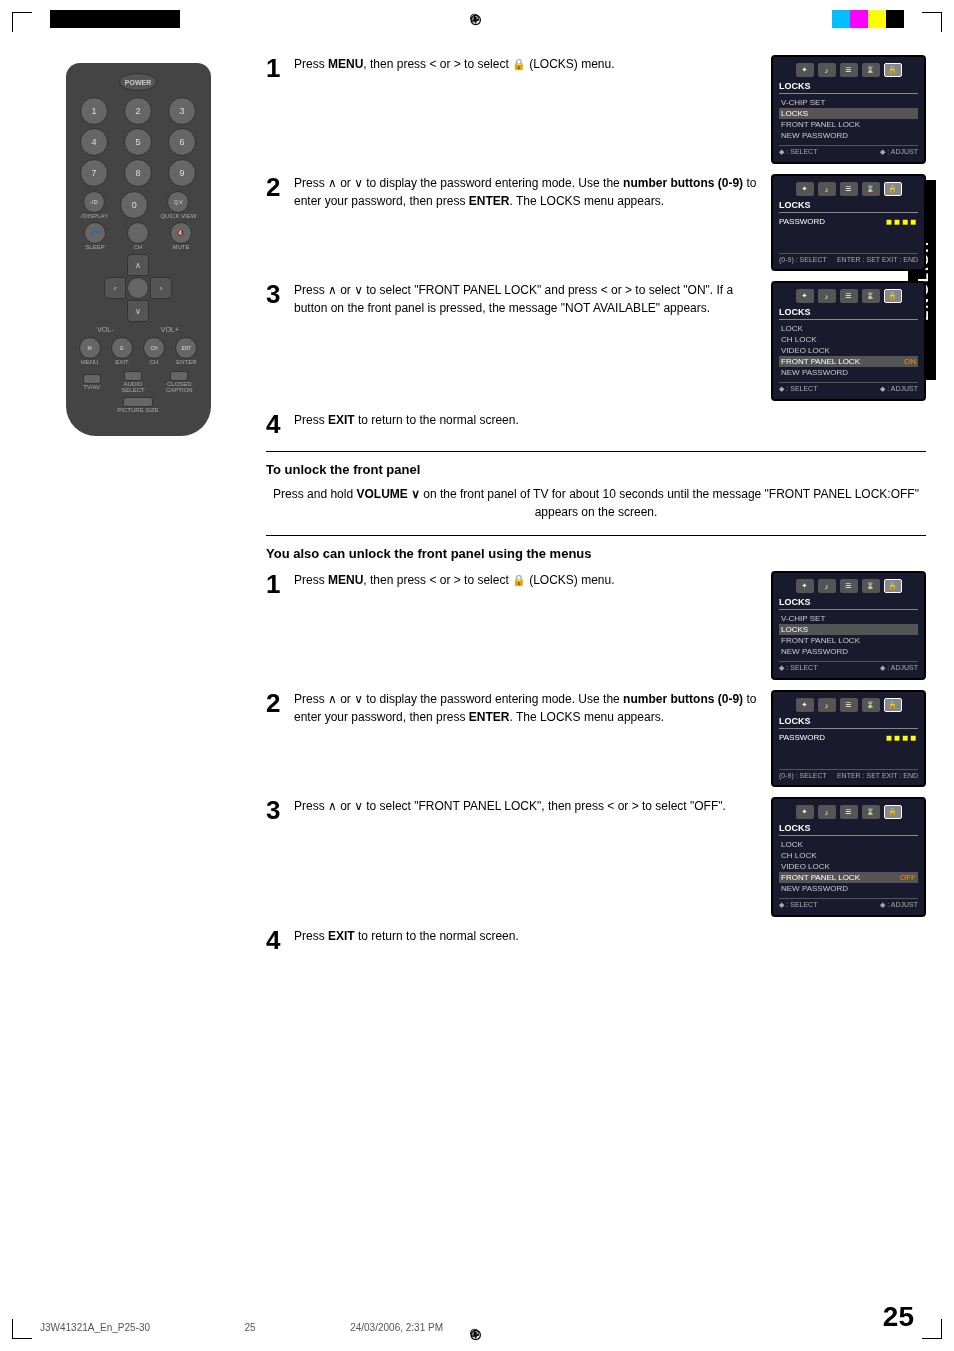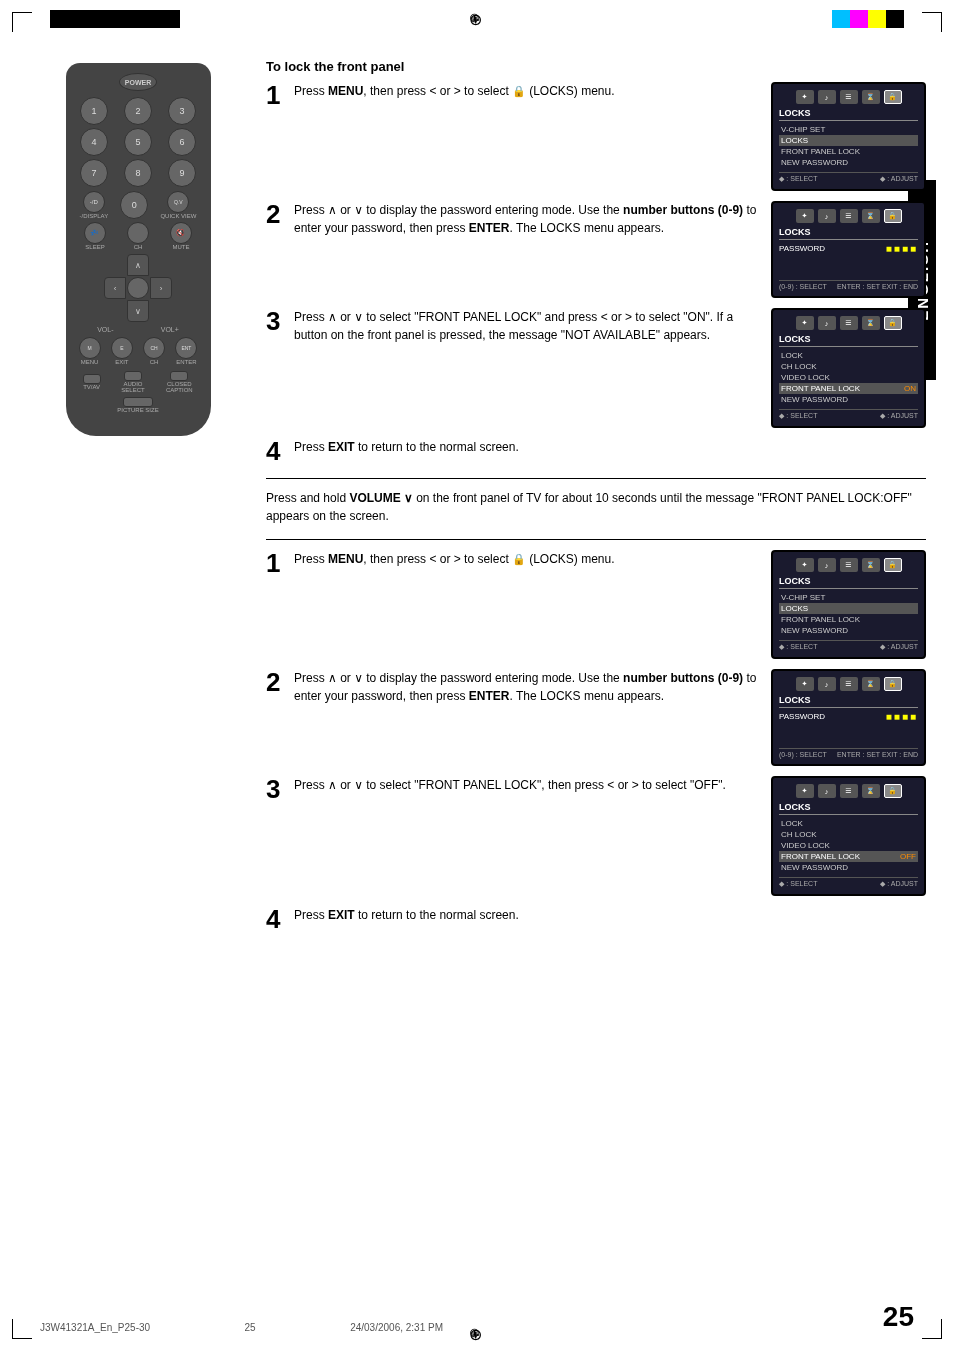--- a/index.html
+++ b/index.html
@@ -387,20 +387,21 @@
       font-size: 13px;
       font-weight: bold;
       margin-bottom: 10px;
     }
 
     
     .unlock-text {
       font-size: 12px;
       line-height: 1.5;
       margin-bottom: 10px;
+      text-align: center;
     }
 
     
     .page-number {
       position: absolute;
       bottom: 18px;
       right: 40px;
       font-size: 28px;
       font-weight: bold;
     }
@@ -592,21 +593,20 @@
               <div class="remote-btn-small" style="width:30px;height:10px;border-radius:3px;"></div>
               <div class="remote-label">PICTURE SIZE</div>
             </div>
           </div>
         </div>
       </div>
     </div>
 
     <div class="right-col">
 
-      <div class="section-title">To lock the front panel</div>
 
       <div class="step-with-image">
         <div class="step-text-area">
           <div class="step">
             <span class="step-num-large">1</span>
             <div class="step-content">
               Press <b>MENU</b>, then press &lt; or &gt; to select <span style="font-size:11px;">🔒</span> (LOCKS) menu.
             </div>
           </div>
         </div>
@@ -698,26 +698,28 @@
 
       <div class="step">
         <span class="step-num-large">4</span>
         <div class="step-content">
           Press <b>EXIT</b> to return to the normal screen.
         </div>
       </div>
 
       <div class="section-divider"></div>
 
+      <div class="section-title">To unlock the front panel</div>
       <p class="unlock-text">
         Press and hold <b>VOLUME ∨</b> on the front panel of TV for about 10 seconds until the message "FRONT PANEL LOCK:OFF" appears on the screen.
       </p>
 
       <div class="section-divider"></div>
 
+      <div class="section-bold-title">You also can unlock the front panel using the menus</div>
 
       <div class="step-with-image">
         <div class="step-text-area">
           <div class="step">
             <span class="step-num-large">1</span>
             <div class="step-content">
               Press <b>MENU</b>, then press &lt; or &gt; to select <span style="font-size:11px;">🔒</span> (LOCKS) menu.
             </div>
           </div>
         </div>

